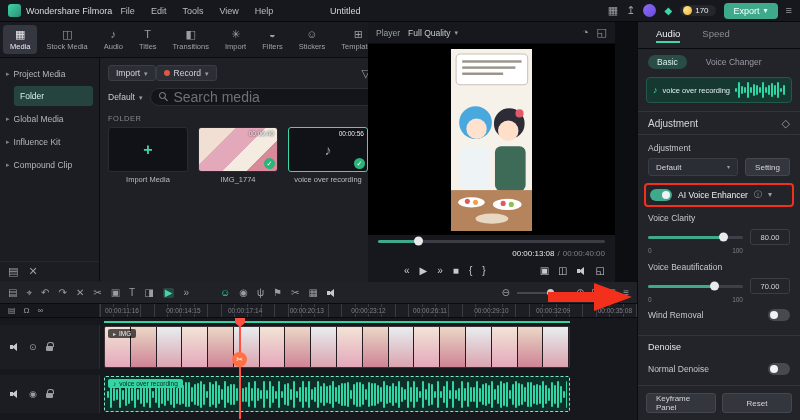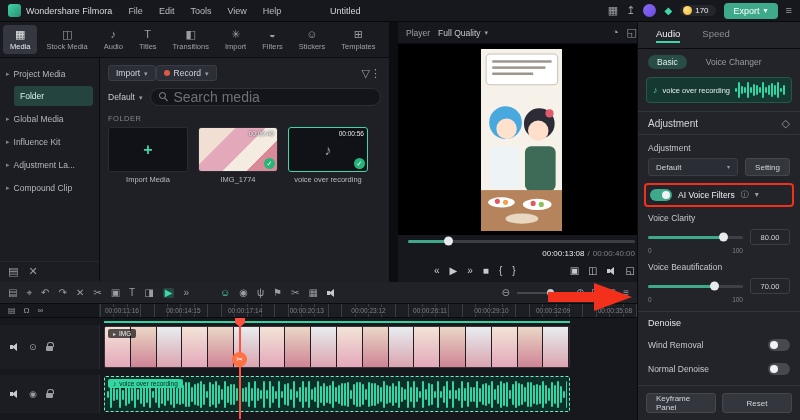--- a/index.html
+++ b/index.html
@@ -3,21 +3,21 @@
 <meta charset="utf-8">
 <style>
 *{margin:0;padding:0;box-sizing:border-box;font-family:"Liberation Sans","DejaVu Sans",sans-serif}
 html,body{width:800px;height:420px;overflow:hidden;background:#0d0e12}
 .app{position:relative;width:800px;height:420px;color:#c9ccd1;font-size:10px}
 i{font-style:normal}
 .ic{color:#9a9da4;font-size:11px;line-height:1}
 
 .titlebar{position:absolute;top:0;left:0;right:0;height:22px;background:#17181d;display:flex;align-items:center;padding:0 8px;border-bottom:1px solid #08090b}
 .logo{width:13px;height:13px;border-radius:3px;background:linear-gradient(135deg,#3fd6a8,#2e8d77);margin-right:5px}
-.appname{font-size:9px;color:#d7dadd;margin-right:8px;white-space:nowrap}
+.appname{font-size:9px;color:#d7dadd;margin-right:0;white-space:nowrap}
 .menu{font-size:9px;color:#b9bcc2;padding:0 8px;cursor:default}
 .proj{position:absolute;left:330px;font-size:9px;color:#d3d6da}
 .tb-right{margin-left:auto;display:flex;align-items:center;gap:8px}
 .avatar{width:13px;height:13px;border-radius:50%;background:linear-gradient(135deg,#8a6cf5,#6a4ae0)}
 .vip{color:#3fd6a8;font-size:10px}
 .coins{display:flex;align-items:center;gap:3px;background:#24262c;border-radius:8px;padding:1px 7px 1px 3px}
 .coin{width:9px;height:9px;border-radius:50%;background:radial-gradient(circle at 35% 35%,#ffe28a,#f0b431);display:inline-block}
 .coins span{font-size:8px;color:#e8eaec}
 .export{display:flex;align-items:center;gap:4px;background:#3fa98c;color:#fff;border-radius:4px;padding:3px 10px;font-size:9px}
 .export .ic{color:#eafff7;font-size:8px}
@@ -54,21 +54,21 @@
 .tile{width:80px}
 .thumb{position:relative;width:80px;height:45px;background:#101217;border-radius:3px;border:1px solid #2a2c33;display:flex;align-items:center;justify-content:center;overflow:hidden}
 .thumb.sel{border:1.5px solid #3fd6a8}
 .thumb .plus{color:#3fd6a8;font-size:16px;font-weight:bold}
 .thumb .note{color:#9da0a7;font-size:14px}
 .imgthumb{position:absolute;inset:0;background:linear-gradient(135deg,#f0dfd2 0 30%,#e3a8ba 30% 55%,#f4ece1 55% 75%,#d98a9a 75%)}
 .dur{position:absolute;top:2px;right:3px;font-size:6.5px;color:#eef0f2;text-shadow:0 0 2px #000;z-index:2}
 .check{position:absolute;right:2px;bottom:2px;width:11px;height:11px;border-radius:50%;background:#27b579;color:#fff;font-size:7px;display:flex;align-items:center;justify-content:center;z-index:2}
 .tname{margin-top:3px;text-align:center;font-size:7.5px;color:#b9bcc2;white-space:nowrap;overflow:hidden;text-overflow:ellipsis}
 
-.player{position:absolute;top:22px;left:398px;width:247px;height:260px;background:#17181d;display:flex;flex-direction:column}
+.player{position:absolute;top:22px;left:368px;width:247px;height:260px;background:#17181d;display:flex;flex-direction:column}
 .pl-head{height:22px;display:flex;align-items:center;gap:8px;padding:0 8px;border-bottom:1px solid #0a0b0e}
 .pl-title{font-size:8.5px;color:#9da0a7}
 .pl-q{display:flex;align-items:center;gap:4px;font-size:8.5px;color:#c6c9ce}
 .pl-q .ic{font-size:7px}
 .pl-hicons{margin-left:auto;display:flex;gap:8px}
 .stage{flex:1;background:#000;display:flex;align-items:center;justify-content:center}
 .stage svg{height:182px;width:auto;display:block}
 .scrubrow{height:12px;display:flex;align-items:center;padding:0 10px}
 .scrub{flex:1;height:3px;background:#3a3d44;border-radius:2px;position:relative}
 .scrub .fill{position:absolute;left:0;top:0;bottom:0;background:#3fa98c;border-radius:2px}
@@ -238,24 +238,20 @@
         <div class="side-item child">
             <span>Folder</span>
           </div>
         <div class="side-item">
             <i class="ic">▸</i>
             <span>Global Media</span>
           </div>
         <div class="side-item">
             <i class="ic">▸</i>
             <span>Influence Kit</span>
-          </div>
-        <div class="side-item">
-            <i class="ic">▸</i>
-            <span>Adjustment La...</span>
           </div>
         <div class="side-item">
             <i class="ic">▸</i>
             <span>Compound Clip</span>
           </div>
         <div class="side-bottom">
           <i class="ic">▤</i>
           <i class="ic">✕</i>
         </div>
       </div>
@@ -416,21 +412,21 @@
     <div class="rlabel">Adjustment</div>
     <div class="rrow eqrow">
       <span class="select">
           <span>Default</span>
           <i class="ic">▾</i>
         </span>
       <span class="sbtn">Setting</span>
     </div>
     <div class="airow">
       <span class="toggle"></span>
-      <span class="lbl">AI Voice Filters</span>
+      <span class="lbl">AI Voice Enhancer</span>
       <i class="ic">ⓘ</i>
       <i class="ic">▾</i>
     </div>
     <div class="rlabel">Voice Clarity</div>
     <div class="rrow sliderrow">
       <span class="slider">
           <span class="fill" style="width: 80%;"></span>
         </span>
       <span class="valbox">80.00</span>
     </div>
@@ -442,26 +438,26 @@
     <div class="rrow sliderrow">
       <span class="slider">
           <span class="fill" style="width: 70%;"></span>
         </span>
       <span class="valbox">70.00</span>
     </div>
     <div class="minmax">
       <span>0</span>
       <span>100</span>
     </div>
-    <div class="rrow densec">
-      <span>Denoise</span>
-    </div>
     <div class="rrow togrow">
       <span>Wind Removal</span>
       <span class="toggle off"></span>
+    </div>
+    <div class="rrow densec">
+      <span>Denoise</span>
     </div>
     <div class="rrow togrow">
       <span>Normal Denoise</span>
       <span class="toggle off"></span>
     </div>
     <div class="rfoot">
       <span class="sbtn">Keyframe Panel</span>
       <span class="sbtn">Reset</span>
     </div>
   </div>

